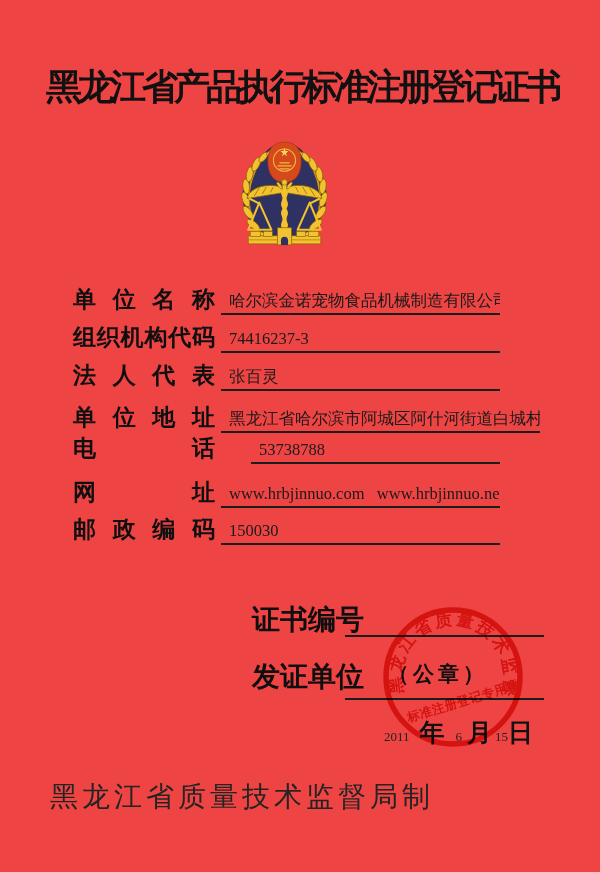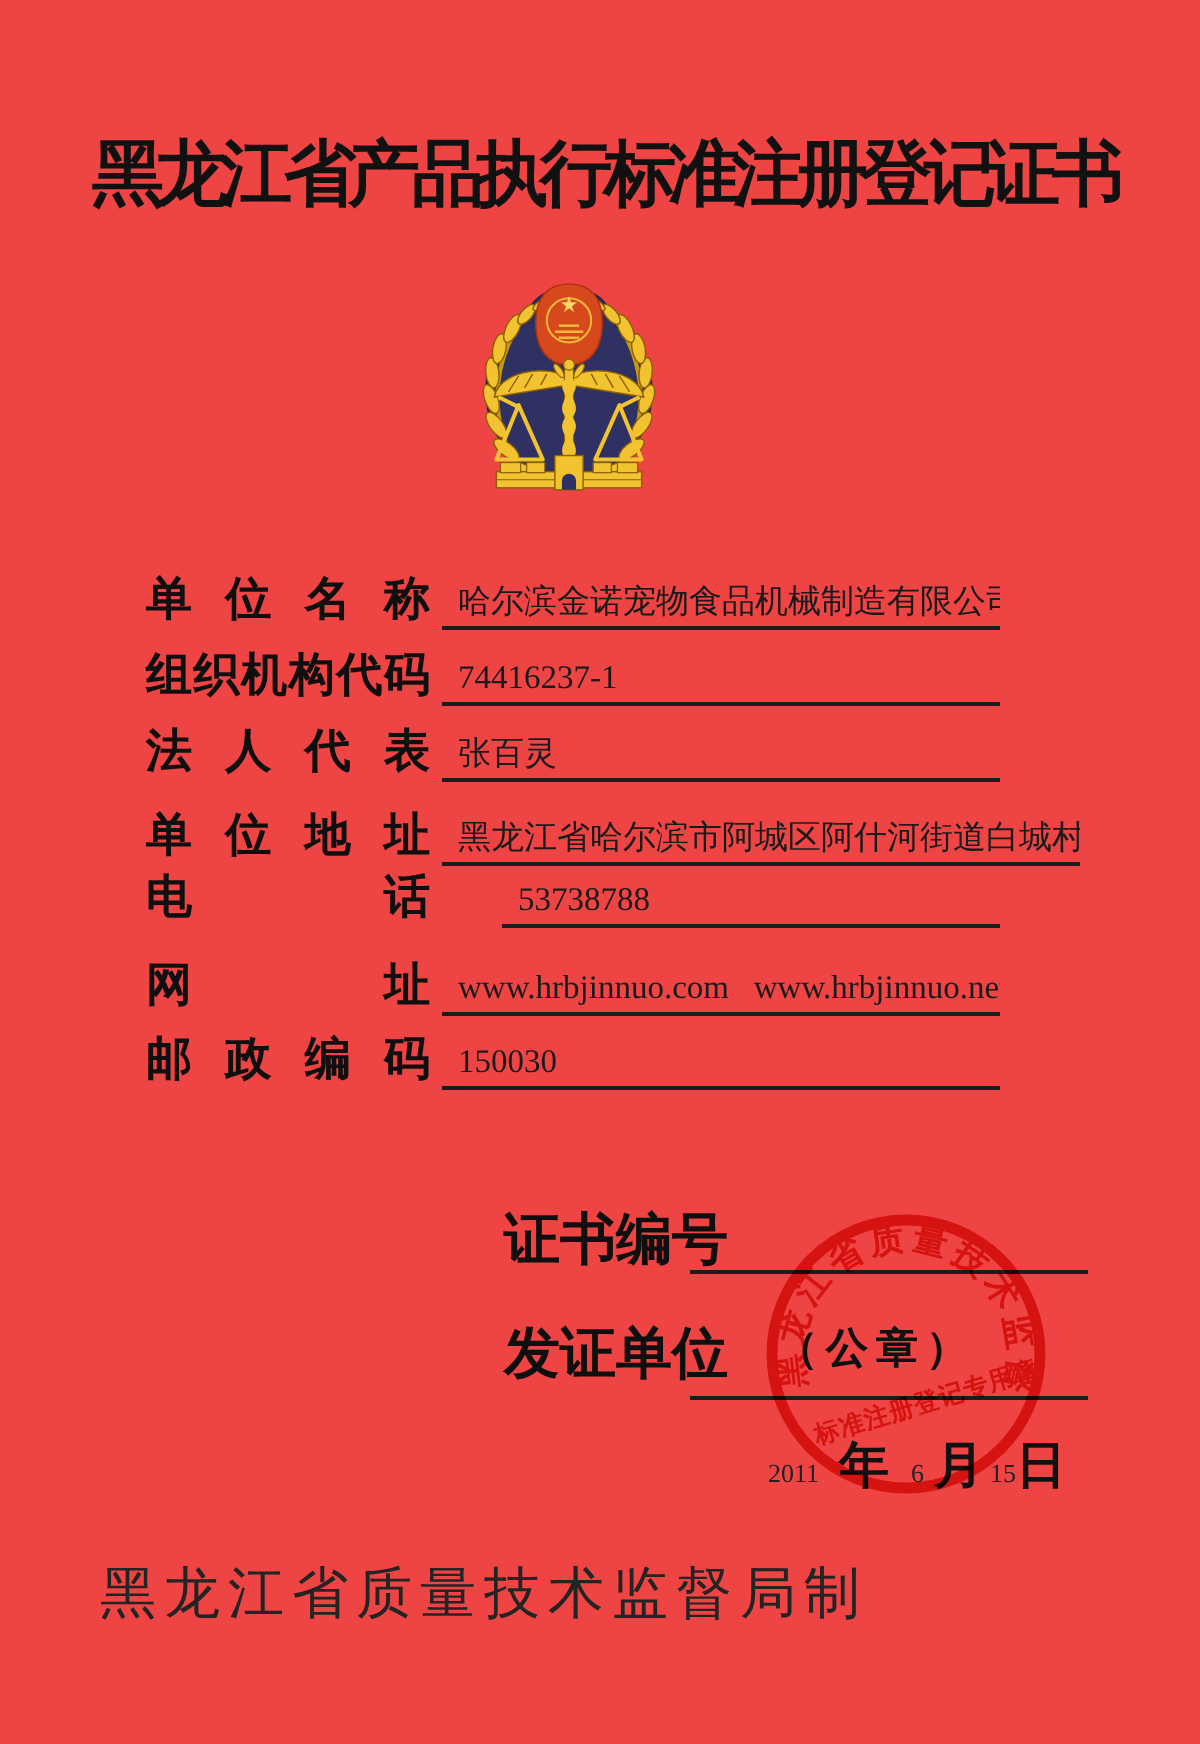--- a/index.html
+++ b/index.html
@@ -127,21 +127,21 @@
       <path d="M34,204 H92 M120,204 H178" stroke="#8a6200" stroke-width="1"></path>
     </g>
   </svg>
 
   <div class="frow r1">
     <div class="flabel">单位名称</div>
     <div class="fvalue">哈尔滨金诺宠物食品机械制造有限公司</div>
   </div>
   <div class="frow r2">
     <div class="flabel">组织机构代码</div>
-    <div class="fvalue">74416237-1</div>
+    <div class="fvalue">74416237-3</div>
   </div>
   <div class="frow r3">
     <div class="flabel">法人代表</div>
     <div class="fvalue">张百灵</div>
   </div>
   <div class="frow r4 wide">
     <div class="flabel">单位地址</div>
     <div class="fvalue">黑龙江省哈尔滨市阿城区阿什河街道白城村</div>
   </div>
   <div class="frow r5">

